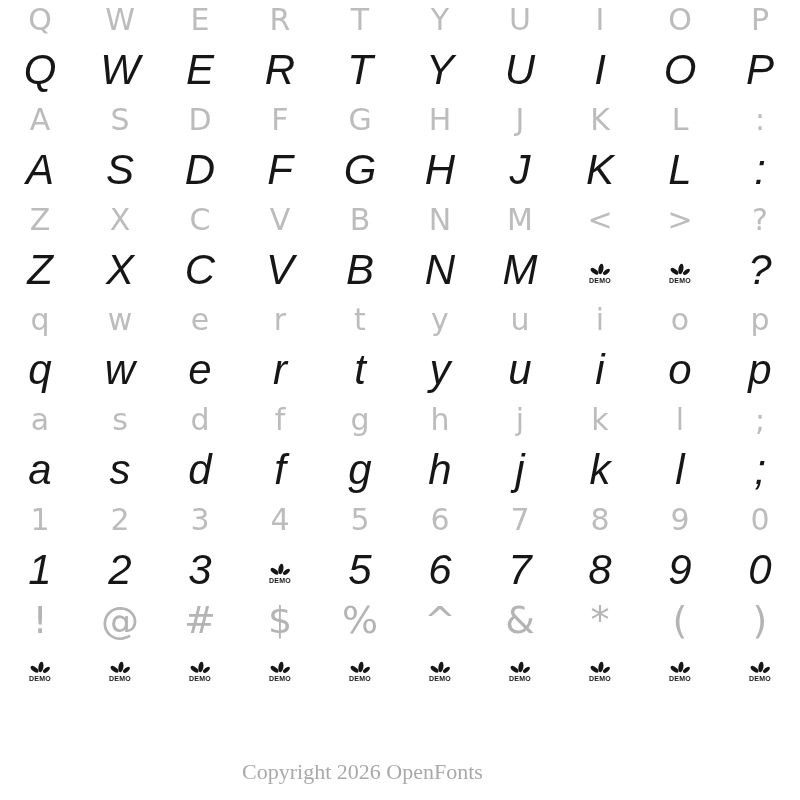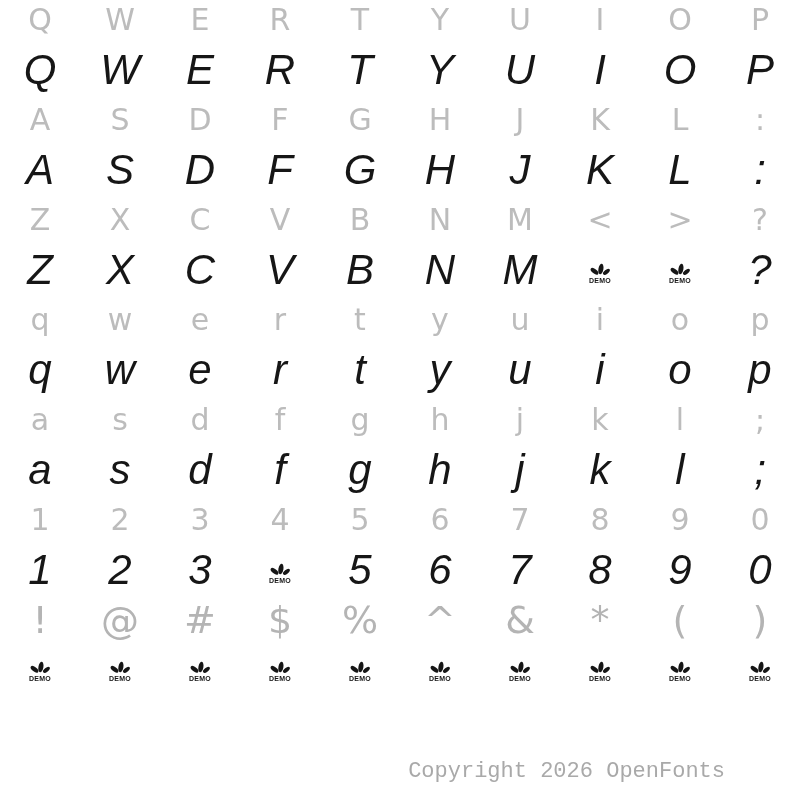--- a/index.html
+++ b/index.html
@@ -63,22 +63,22 @@
     letter-spacing:0.3px;
     line-height:1;
     margin-top:1px;
     color:var(--ink);
   }
   .copyright{
     position:absolute;
     top:759px;
     left:0;
     width:725px;
-    text-align:right;
-    font-family:Liberation Mono, monospace;
+    text-align:center;
+    font-family:Liberation Serif, serif;
     font-size:22px;
     color:var(--copy);
     line-height:1.2;
   }
 </style>
 </head>
 <body>
 
 <div class="page">
   <div class="grid" id="grid">

